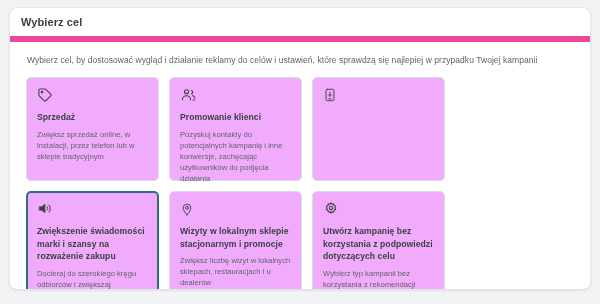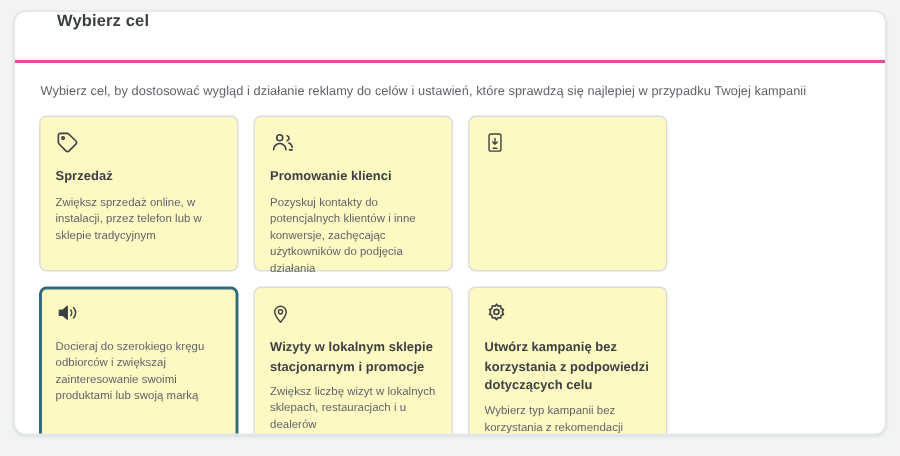--- a/index.html
+++ b/index.html
@@ -25,24 +25,24 @@
     background: #ffffff;
     border: 1px solid #e4e6e8;
     border-radius: 8px;
     box-sizing: border-box;
     box-shadow: 0 1px 2px rgba(60,64,67,0.10);
     overflow: hidden;
   }
 
   .panel-header {
     height: 34px;
-    border-bottom: 2px solid #ec4899;
+    border-bottom: 6px solid #ec4899;
     display: flex;
-    align-items: flex-start;
-    padding: 0 28px;
+    align-items: center;
+    padding: 0 11px;
     box-sizing: border-box;
   }
   .panel-title {
     font-size: 11px;
     font-weight: bold;
     color: #3c4043;
     letter-spacing: 0.1px;
   }
 
   .panel-body {
@@ -53,21 +53,21 @@
   .panel-subtitle {
     font-size: 8.5px;
     color: #5f6368;
     line-height: 13px;
     margin: 0 0 10px 1px;
     letter-spacing: 0.05px;
   }
 
   .card {
     width: 133px;
-    background: #fef9c3;
+    background: #f0abfc;
     border: 1px solid #dadce0;
     border-radius: 5px;
     box-sizing: border-box;
     padding: 9px 10px 10px 10px;
     cursor: pointer;
     position: relative;
   }
   .row1 .card { height: 104px; }
   .row2 .card { height: 110px; }
 
@@ -139,21 +139,21 @@
           <span class="card-icon">
             <svg width="17" height="16" viewBox="0 0 24 24" fill="none" stroke="currentColor" stroke-width="1.6" stroke-linecap="round" stroke-linejoin="round">
               <circle cx="9" cy="7.2" r="3"></circle>
               <path d="M2.8 19.2a6.2 6.2 0 0 1 12.4 0"></path>
               <path d="M16.4 5.2a2.6 2.6 0 0 1 0 5"></path>
               <path d="M18.1 12.6a5 5 0 0 1 3.3 4.3"></path>
               <path d="M18.6 19.4h2.8"></path>
             </svg>
           </span>
           <h3 class="card-title">Promowanie klienci</h3>
-          <p class="card-desc">Pozyskuj kontakty do potencjalnych klientów i inne konwersje, zachęcając użytkowników do podjęcia działania</p>
+          <p class="card-desc">Pozyskuj kontakty do potencjalnych kampanię i inne konwersje, zachęcając użytkowników do podjęcia działania</p>
         </div>
 
 
         <div class="card">
           <span class="card-icon">
             <svg width="14" height="16" viewBox="0 0 24 24" fill="none" stroke="currentColor" stroke-width="1.6" stroke-linecap="round" stroke-linejoin="round">
               <rect x="5.2" y="2.2" width="13.6" height="19.6" rx="2.2"></rect>
               <path d="M12 7.4v6.6M9.4 11.5 12 14.1l2.6-2.6"></path>
               <path d="M9.9 18.6h4.2"></path>
             </svg>
@@ -165,20 +165,21 @@
       <div class="row2">
 
         <div class="card selected" style="border-color: rgb(53, 108, 125);">
           <span class="card-icon">
             <svg width="16" height="15" viewBox="0 0 24 24" fill="none" stroke="currentColor" stroke-width="1.6" stroke-linecap="round" stroke-linejoin="round">
               <path d="M3.2 9.2h3.6L11.8 5v14L6.8 14.8H3.2Z" fill="currentColor" stroke-width="1.2"></path>
               <path d="M15.4 9.2a4 4 0 0 1 0 5.6"></path>
               <path d="M18.4 6.4a8 8 0 0 1 0 11.2"></path>
             </svg>
           </span>
+          <h3 class="card-title">Zwiększenie świadomości marki i szansy na rozważenie zakupu</h3>
           <p class="card-desc">Docieraj do szerokiego kręgu odbiorców i zwiększaj zainteresowanie swoimi produktami lub swoją marką</p>
         </div>
 
         <div class="card">
           <span class="card-icon">
             <svg width="14" height="16" viewBox="0 0 24 24" fill="none" stroke="currentColor" stroke-width="1.6" stroke-linecap="round" stroke-linejoin="round">
               <path d="M12 22c4.4-5.1 6.6-8.8 6.6-11.7A6.6 6.6 0 0 0 5.4 10.3C5.4 13.2 7.6 16.9 12 22Z"></path>
               <circle cx="12" cy="10.1" r="2.4"></circle>
             </svg>
           </span>

